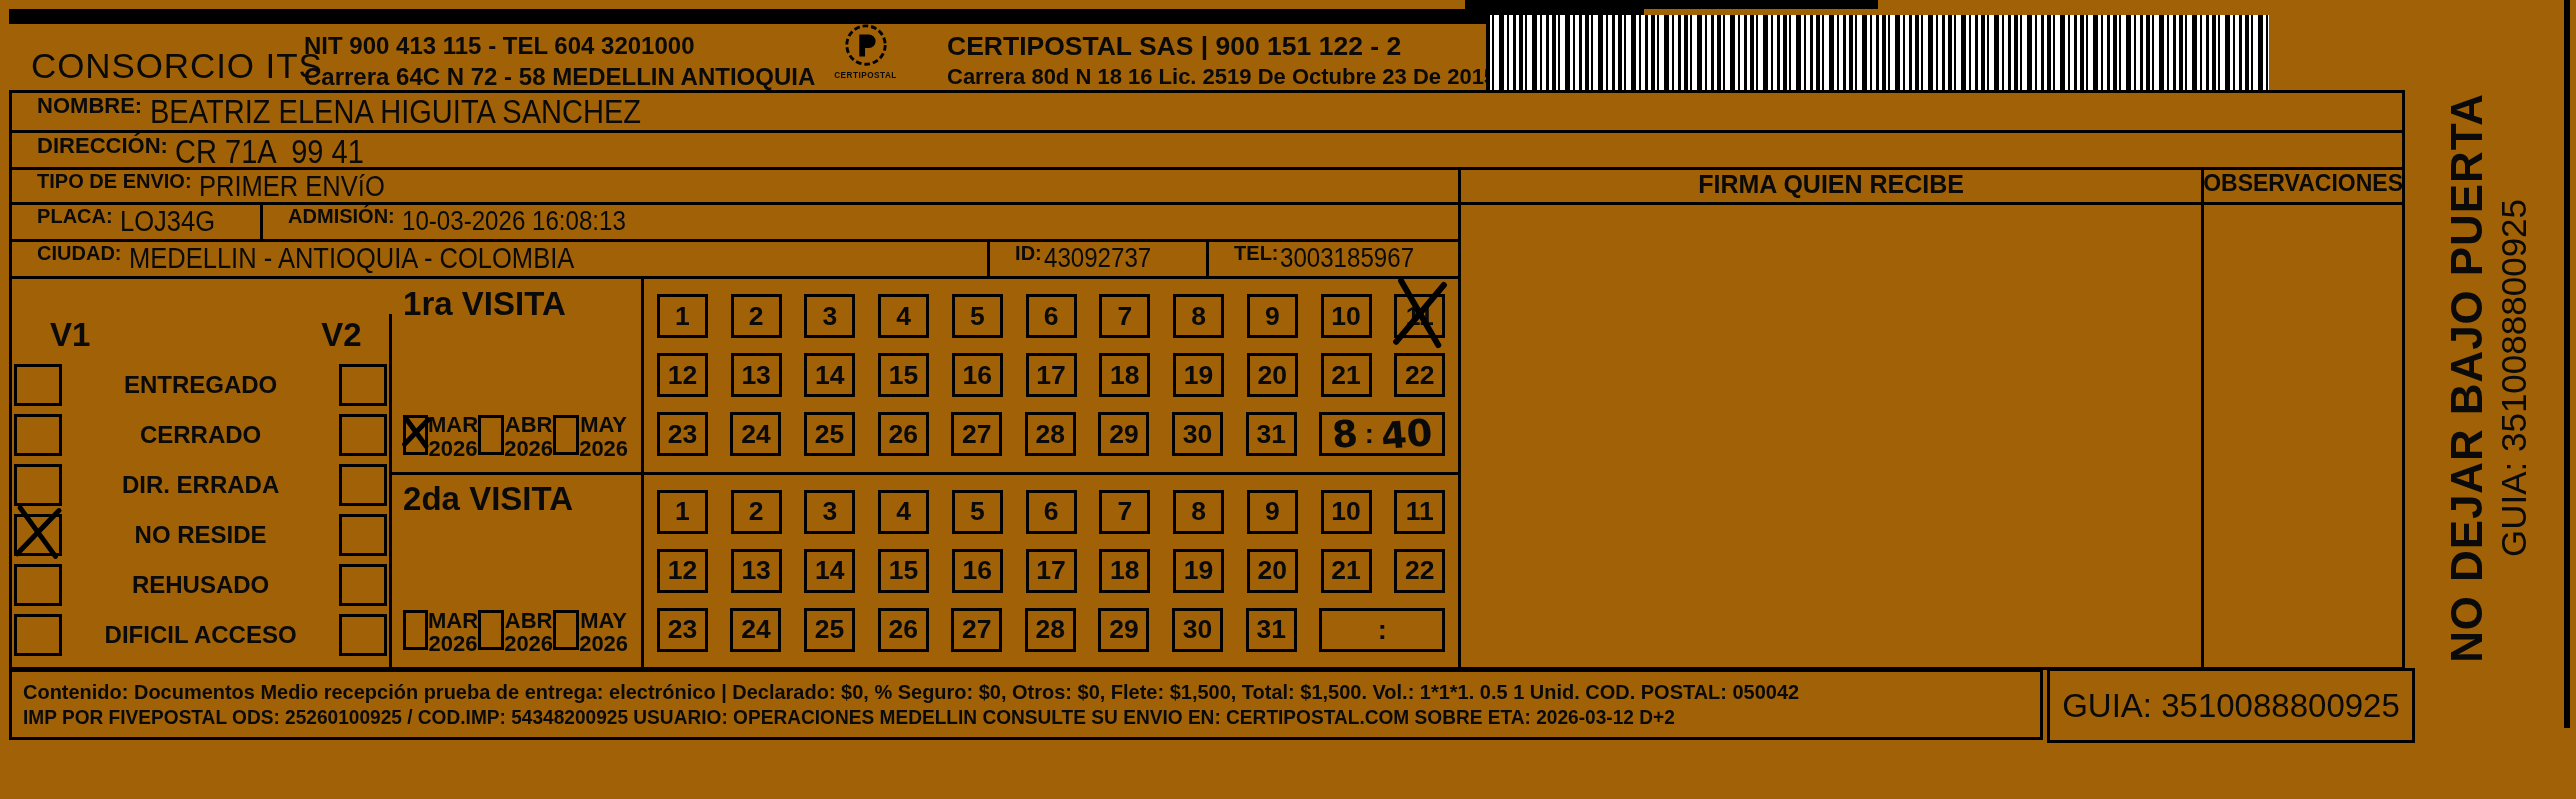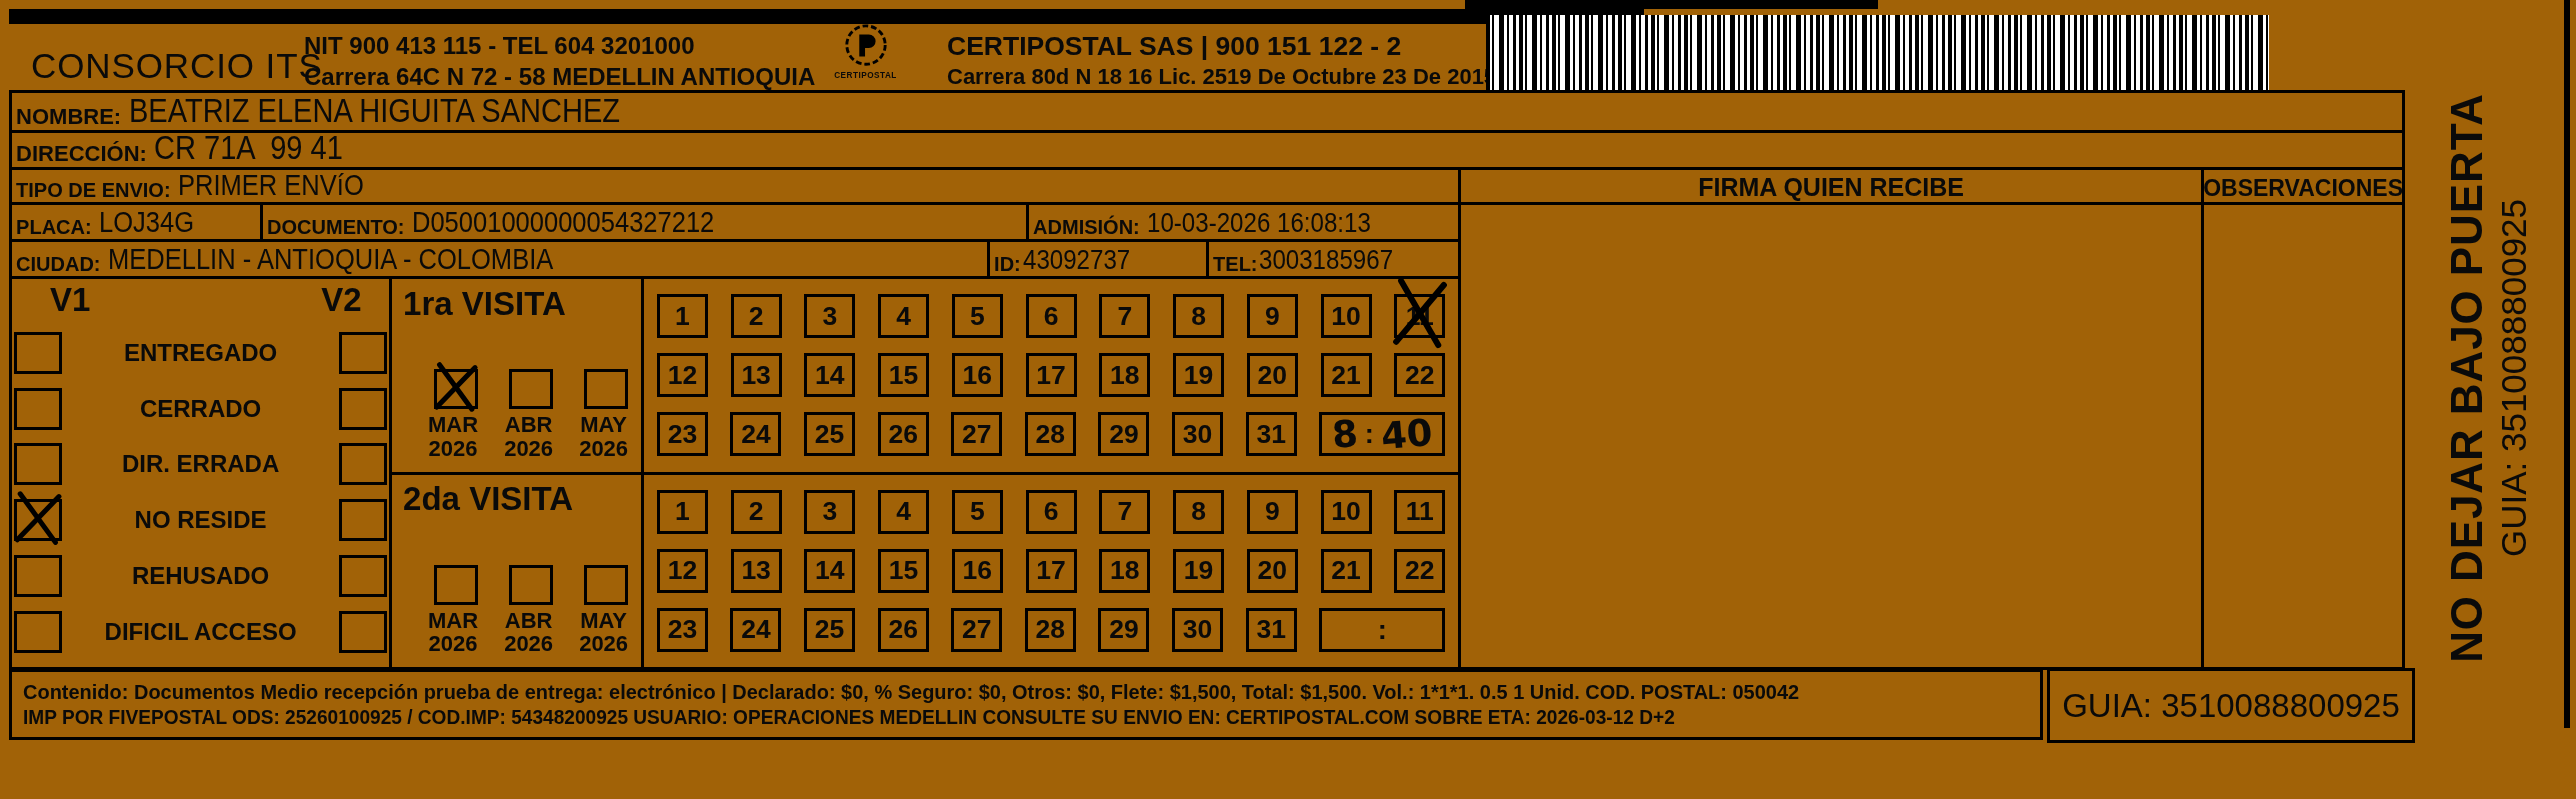--- a/index.html
+++ b/index.html
@@ -17,21 +17,21 @@
   .carrier-name{font-size:26.5px;font-weight:bold;}
   .carrier-address{font-size:22px;font-weight:bold;}
   .barcode{position:absolute;left:1486px;top:14.6px;width:783px;height:77px;
     background:repeating-linear-gradient(90deg,#000 0 3.7px,#fff 3.7px 6.4px,#000 6.4px 8.2px,#fff 8.2px 12.8px,
       #000 12.8px 18.3px,#fff 18.3px 21px,#000 21px 23px,#fff 23px 27.4px,#000 27.4px 30px,#fff 30px 33px);}
 
   
   .main-table{position:absolute;left:9.1px;top:90px;width:2396px;height:580px;
     border:3.7px solid #000;box-sizing:border-box;display:flex;flex-direction:column;}
   .frow{display:flex;border-bottom:3.7px solid #000;box-sizing:border-box;}
-  .cell{display:flex;align-items:flex-end;padding:0 4px;box-sizing:border-box;overflow:hidden;}
+  .cell{display:flex;align-items:flex-start;padding:0 25px;box-sizing:border-box;overflow:hidden;}
   .lbl{font-weight:bold;font-size:20px;white-space:pre;}
   .lbl.big{font-size:22px;}
   .val{font-size:29px;margin-left:7.3px;transform:scaleX(.88);transform-origin:left center;white-space:pre;}
   .val.big{font-size:33px;}
   .row-nombre{height:40px;}
   .row-direccion{height:37px;}
   .row-c{height:35px;}
   .row-d{height:37px;}
   .row-e{height:37px;}
   .tipo-cell{flex:0 0 1449px;border-right:3.7px solid #000;}
@@ -43,35 +43,35 @@
   .obs-area{flex:1;}
   .placa-cell{flex:0 0 251px;border-right:3.7px solid #000;}
   .docu-cell{flex:0 0 766px;border-right:3.7px solid #000;}
   .admi-cell{flex:1;}
   .ciudad-cell{flex:0 0 978px;border-right:3.7px solid #000;}
   .id-cell{flex:0 0 219px;border-right:3.7px solid #000;}
   .tel-cell{flex:1;}
 
   
   .visits-area{flex:1;display:flex;min-height:0;}
-  .check-panel{width:380px;border-right:3.7px solid #000;position:relative;box-sizing:border-box;flex:0 0 380px;}
+  .check-panel{width:380px;border-right:3.7px solid #000;position:relative;box-sizing:border-box;flex:0 0 380px;margin-top:35px;}
   .v-head{position:absolute;top:1.8px;font-size:33px;font-weight:bold;}
   .v-head.v1{left:38px;} .v-head.v2{right:27.4px;}
   .options{position:absolute;top:46px;bottom:7.3px;left:0;right:0;display:flex;flex-direction:column;justify-content:space-around;}
   .opt-row{display:flex;align-items:center;padding:0 2px;}
   .opt-label{flex:1;text-align:center;font-weight:bold;font-size:24px;}
   .cbox{width:48px;height:42px;border:3.7px solid #000;box-sizing:border-box;position:relative;flex:0 0 48px;}
   .visit-col{flex:1;display:flex;flex-direction:column;min-width:0;}
   .visit-half{flex:1;display:flex;min-height:0;}
   .visit-half.first{border-bottom:3.7px solid #000;}
   .months-panel{width:252px;flex:0 0 252px;border-right:3.7px solid #000;box-sizing:border-box;
     display:flex;flex-direction:column;padding:5.5px 7.3px 11px 11px;}
   .visit-title{font-size:33px;font-weight:bold;white-space:nowrap;}
   .months-row{display:flex;margin-top:auto;}
-  .month-item{width:75px;display:flex;flex-direction:column;align-items:flex-end;}
+  .month-item{width:75px;display:flex;flex-direction:row;align-items:center;}
   .mbox{width:44px;height:40px;border:3.7px solid #000;box-sizing:border-box;position:relative;}
   .month-label{font-size:22px;font-weight:bold;line-height:1.08;margin-top:3.7px;text-align:center;}
   .day-grid{flex:1;display:flex;flex-direction:column;justify-content:space-evenly;padding:0 12.8px;min-width:0;}
   .day-row{display:flex;justify-content:space-between;align-items:center;}
   .dcell{width:51px;height:44px;border:3.7px solid #000;box-sizing:border-box;position:relative;
     display:flex;align-items:center;justify-content:center;font-weight:bold;font-size:26.5px;flex:0 0 51px;}
   .time-cell{width:126px;height:44px;flex:0 0 126px;border:3.7px solid #000;box-sizing:border-box;position:relative;
     display:flex;align-items:center;justify-content:center;gap:7.3px;}
   .tsep{font-size:27.4px;font-weight:bold;}
   .hand{font-size:37px;font-weight:bold;transform:rotate(-5deg);font-family:"DejaVu Sans",sans-serif;}
@@ -153,24 +153,20 @@
     </div>
 
     <div class="table-body">
       <div class="left-col">
 
         <div class="frow row-d">
           <div class="cell placa-cell">
             <span class="lbl">PLACA:</span>
             <span class="val">LOJ34G</span>
           </div>
-          <div class="cell docu-cell">
-            <span class="lbl">DOCUMENTO:</span>
-            <span class="val">D05001000000054327212</span>
-          </div>
           <div class="cell admi-cell">
             <span class="lbl">ADMISIÓN:</span>
             <span class="val" style="font-size:27.4px">10-03-2026 16:08:13</span>
           </div>
         </div>
 
         <div class="frow row-e">
           <div class="cell ciudad-cell">
             <span class="lbl">CIUDAD:</span>
             <span class="val">MEDELLIN - ANTIOQUIA - COLOMBIA</span>

